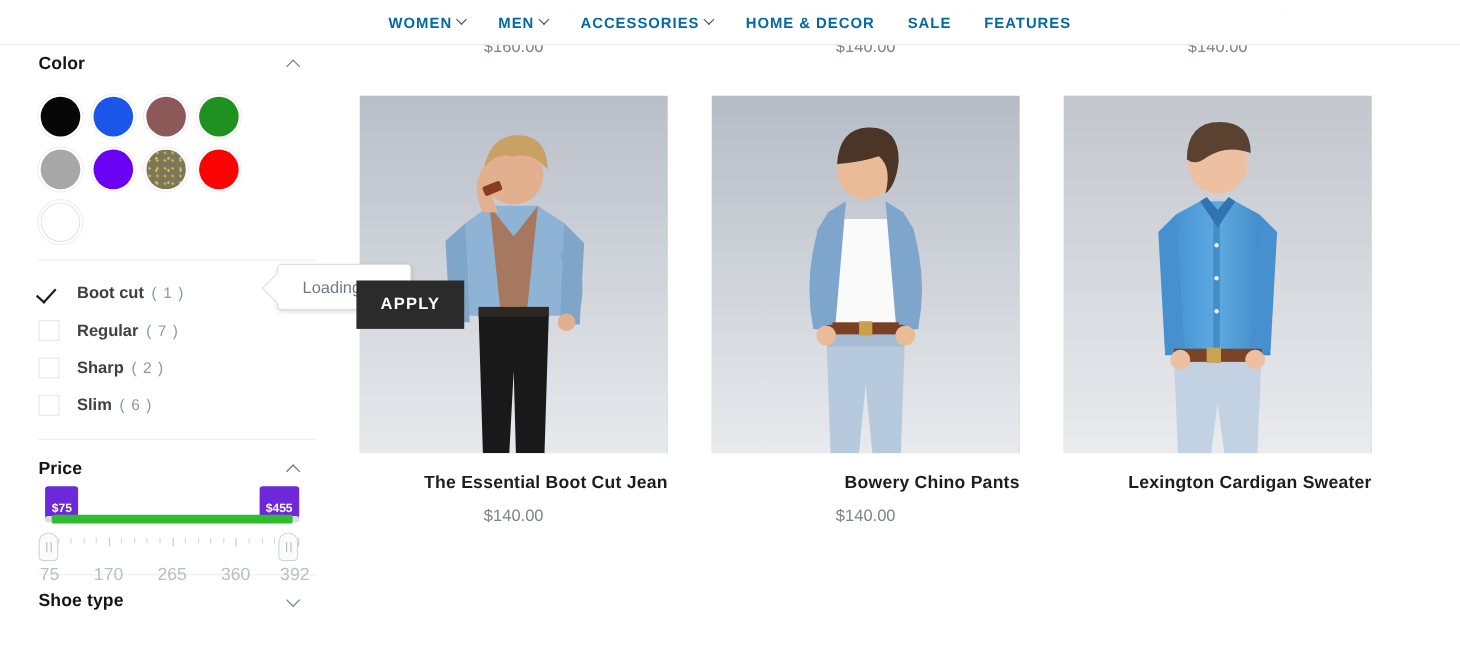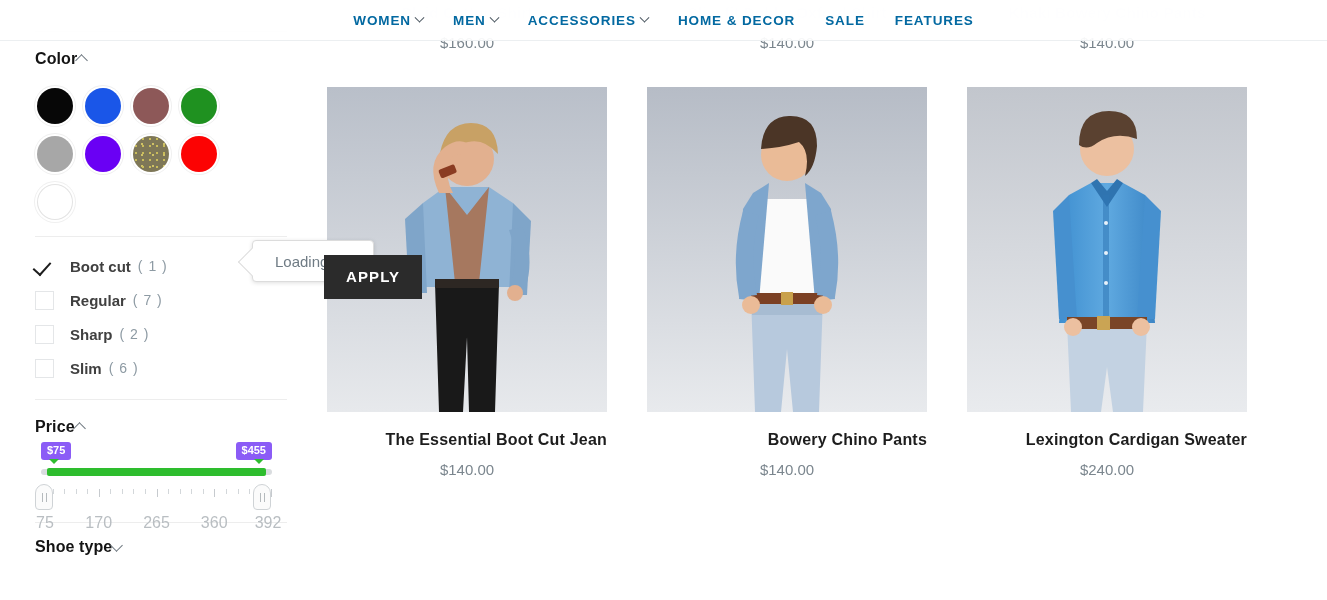--- a/index.html
+++ b/index.html
@@ -44,21 +44,21 @@
   }
   .ghost-box {
     width: 18px; height: 18px; border: 1px solid #f4f5f6; background:#fcfcfd;
   }
   .ghost-text { font-size: 15px; color: #f3f4f6; }
 
   .divider { height: 1px; background: #ededed; margin: 0; }
 
   .sect { padding-top: 12px; }
   .sect-head {
-    display: flex; align-items: center; 
+    display: flex; align-items: center; justify-content: space-between;
     height: 30px; cursor: pointer;
   }
   .sect-title { font-size: 16px; font-weight: 700; color: #141414; letter-spacing: .1px; }
   .chev-up, .chev-dn {
     width: 9px; height: 9px; margin-right: 16px;
     border-top: 1.6px solid #6b757d; border-left: 1.6px solid #6b757d;
   }
   .chev-up { transform: rotate(45deg); margin-top: 3px; }
   .chev-dn { transform: rotate(225deg); margin-bottom: 3px; }
 
@@ -97,23 +97,23 @@
     width: 8px; height: 15px;
     border-right: 2px solid #1d1d1d; border-bottom: 2px solid #1d1d1d;
     transform: rotate(42deg);
   }
   .cb-label { font-size: 15px; color: #404040; font-weight: bold; }
   .cb-count { font-size: 14px; color: #8d9aa3; margin-left: 7px; letter-spacing: 1px; }
 
   
   .price-body { padding: 18px 0 16px 0; position: relative; width: 237px; }
   .bubble {
-    position: absolute; top: 0; background: #8b5cf6; color: #fff;
+    position: absolute; top: 0; background: #6d28d9; color: #fff;
     font-size: 11px; font-weight: 700; border-radius: 3px;
-    padding: 3px 6px 4px 6px; line-height: 1;
+    padding: 15px 6px 4px 6px; line-height: 1;
   }
   .bubble::after {
     content: ""; position: absolute; bottom: -4px; left: 8px;
     border-left: 5px solid transparent; border-right: 5px solid transparent;
     border-top: 5px solid #2ebd2e;
   }
   .bubble.lo { left: 6px; }
   .bubble.hi { right: 0px; }
   .bubble.hi::after { left: auto; right: 8px; }
 
@@ -486,21 +486,20 @@
             <rect x="130" y="229" width="13" height="14" fill="#caa454"></rect>
 
             <circle cx="140" cy="62" r="27" fill="#ecc0a0"></circle>
             <path d="M112 58 q0 -34 30 -34 q28 0 28 28 q-22 -8 -40 4 q-10 8 -18 2 Z" fill="#5a4130"></path>
 
             <circle cx="106" cy="240" r="9" fill="#ecc0a0"></circle>
             <circle cx="174" cy="240" r="9" fill="#ecc0a0"></circle>
           </svg>
         </div>
         <div class="title">Lexington Cardigan Sweater</div>
-        <div class="price-line">$240.00</div>
       </div>
 
     </div>
   </main>
 
   <div class="loading-tip">
     <span>Loading...</span>
   </div>
 
   <button class="apply-btn">APPLY</button>

